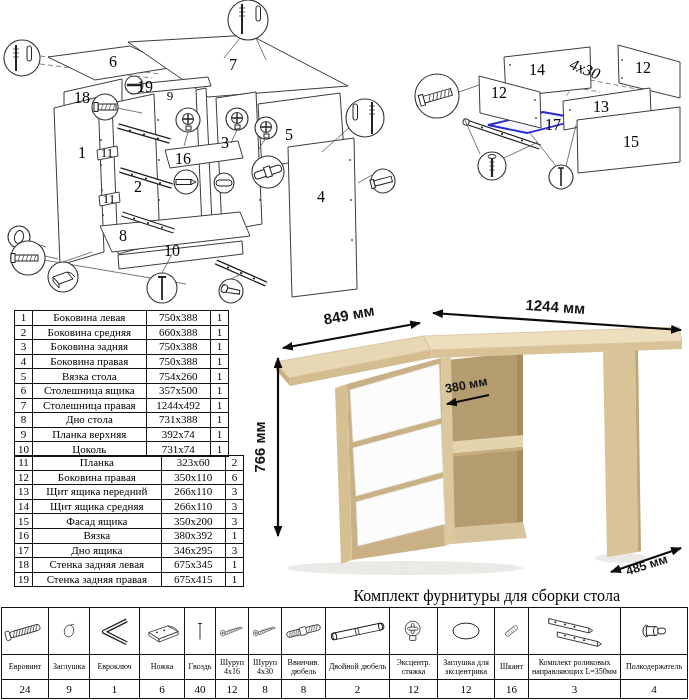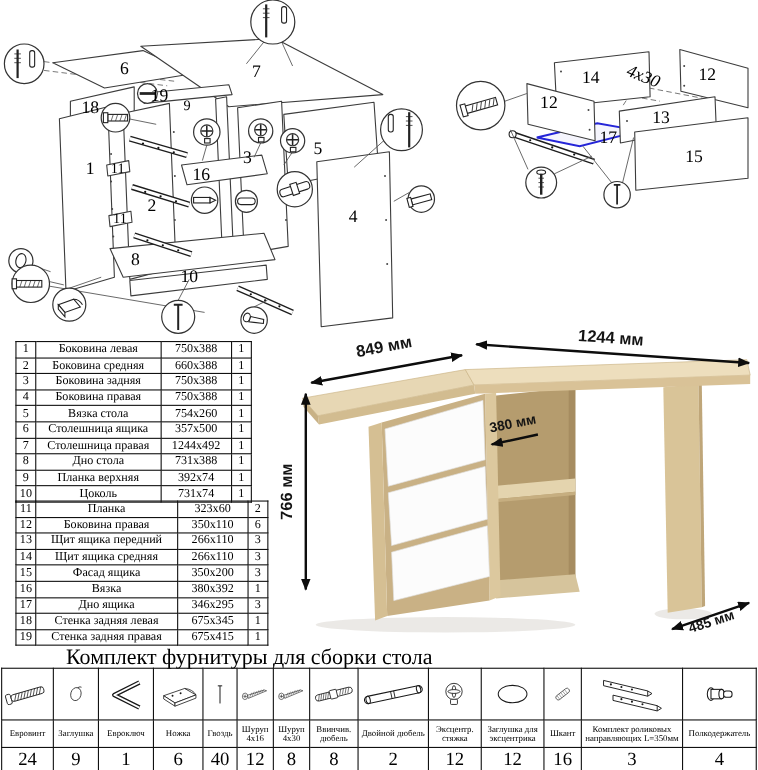--- a/index.html
+++ b/index.html
@@ -8,28 +8,28 @@
   svg text{font-family:"Liberation Serif",serif;}
   .abs{position:absolute;}
   
   table.parts{position:absolute;left:14px;border-collapse:collapse;table-layout:fixed;
               font-size:11px;line-height:1;}
   #partsA{top:310px;width:215px;}
   #partsB{top:455px;width:230px;}
   table.parts td{border:1px solid #111;height:13.6px;padding:0 1px;text-align:center;
                  overflow:hidden;white-space:nowrap;}
   
-  #hwtitle{position:absolute;top:587px;left:60px;width:560px;text-align:left;
-           font-size:20px;}
+  #hwtitle{position:absolute;top:587px;left:60px;width:560px;text-align:right;
+           font-size:16px;}
   #hw{position:absolute;left:1px;top:607px;width:687px;border-collapse:collapse;
       table-layout:fixed;padding-left:20px;}
   #hw td{border:1px solid #111;text-align:center;vertical-align:middle;padding:0;overflow:hidden;}
   #hw tr.r-icon td{height:46px;}
   #hw tr.r-label td{height:24px;font-size:8px;line-height:1.15;}
-  #hw tr.r-qty td{height:18px;font-size:17px;}
+  #hw tr.r-qty td{height:18px;font-size:11px;}
   .hwicon{width:100%;height:44px;display:block;}
   
   .pnl{fill:#fff;stroke:#3c3c3c;stroke-width:1;stroke-linejoin:round;}
   .dash{stroke:#666;stroke-width:.8;stroke-dasharray:5 3;fill:none;}
   .lead{stroke:#555;stroke-width:.8;fill:none;}
   .circ{fill:#fff;stroke:#333;stroke-width:1.1;}
   .glyph{stroke:#222;fill:#fff;}
   .num{font-size:16px;fill:#000;text-anchor:middle;}
   .numS{font-size:13px;fill:#000;text-anchor:middle;}
   .dimline{stroke:#0d0d0d;stroke-width:2.2;fill:none;}

